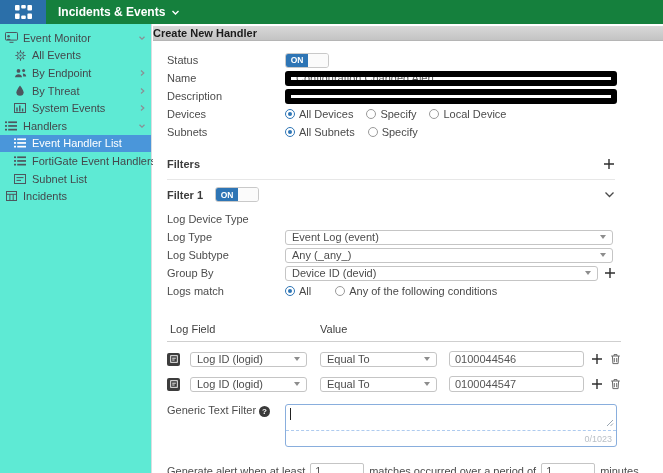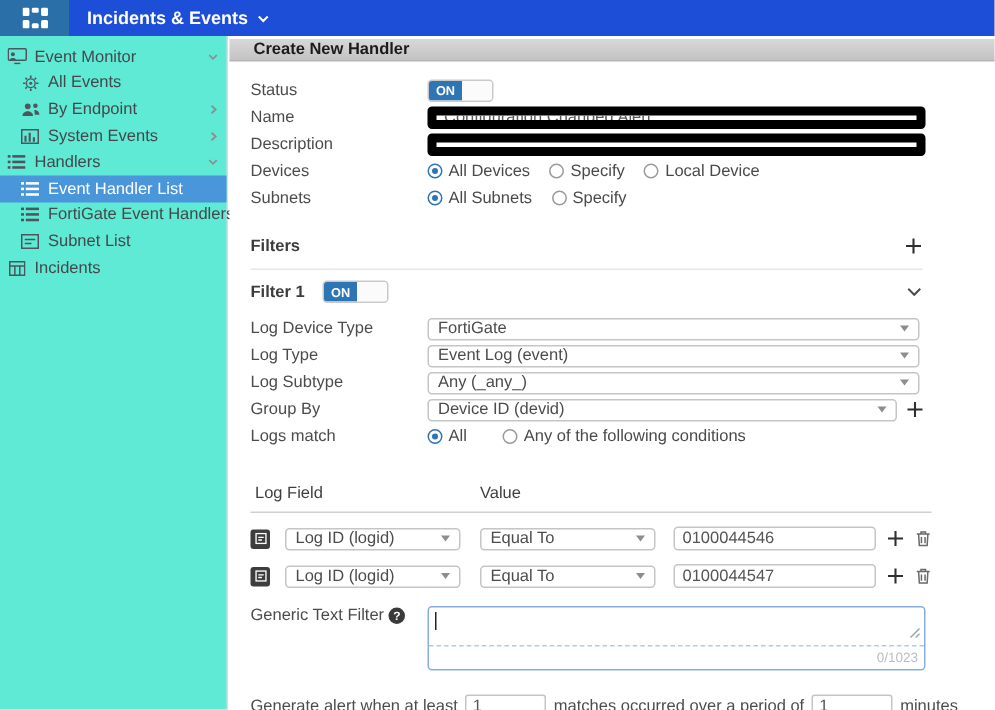--- a/index.html
+++ b/index.html
@@ -1,41 +1,41 @@
 <!DOCTYPE html>
 <html><head>
 <meta charset="utf-8">
 <style>
   * { margin:0; padding:0; box-sizing:border-box; }
   html,body { width:663px; height:473px; background:#fff; overflow:hidden;
     font-family:"Liberation Sans","DejaVu Sans",sans-serif; font-size:11px; color:#4a4a4a; }
 
   
   .topbar { position:absolute; top:0; left:0; width:663px; height:24px;
-    background:#1d4ed8; display:flex; align-items:center; color:#fff; }
+    background:#15803d; display:flex; align-items:center; color:#fff; }
   .logo-box { width:46px; height:24px; display:flex; align-items:center; justify-content:center;
     background:#2b6fa9; cursor:pointer; }
   .topbar-title { display:flex; align-items:center; gap:6px; margin-left:12px;
     font-size:12px; font-weight:bold; cursor:pointer; }
 
   
   .sidebar { position:absolute; top:24px; left:0; width:152px; bottom:0;
     background:#5eead4; border-right:1px solid #d9dde0; padding-top:5px; }
   .nav-item { height:17.6px; display:flex; align-items:center; gap:5px;
     padding-left:4px; padding-right:5px; cursor:pointer; color:#44484c; white-space:nowrap; }
   .nav-item.lvl1 { padding-left:13px; }
   .nav-item.selected { background:#4a96da; color:#fff; }
   .nav-icon { width:14px; display:inline-flex; justify-content:center; color:#4d565e; flex:none; }
   .nav-item.selected .nav-icon { color:#fff; }
   .nav-chevron { margin-left:auto; color:#8a8f94; display:inline-flex; }
 
   
   .main { position:absolute; top:24px; left:153px; right:0; bottom:0; background:#fff; }
   .panel-header { height:15px; margin-top:2px; background:linear-gradient(#d8d8d8,#c3c3c3);
-    border-bottom:1px solid #b5b5b5; display:flex; align-items:center; padding-left:16px;
+    border-bottom:1px solid #b5b5b5; display:flex; align-items:center; padding-left:0;
     font-weight:bold; color:#1b1b1b; }
   .form { padding:11px 0 0 14px; }
   .frow { display:flex; align-items:center; min-height:16px; margin-bottom:2px; }
   .flabel { width:118px; flex:none; color:#4c4c4c; }
 
   
   .toggle { width:44px; height:15px; border:1px solid #c9c9c9; border-radius:3px;
     display:flex; overflow:hidden; cursor:pointer; background:#f7f7f7; }
   .toggle-on { width:22px; background:#2e75b5; color:#fff; font-size:8.5px; font-weight:bold;
     display:flex; align-items:center; justify-content:center; }
@@ -166,20 +166,33 @@
         </svg>
     </span>
     <span class="nav-label">By Endpoint</span>
     <span class="nav-chevron">
       <svg width="7" height="8" viewBox="0 0 7 8">
           <polyline points="2,1.5 4.8,4 2,6.5" fill="none" stroke="currentColor" stroke-width="1.2"></polyline>
         </svg>
     </span>
   </div>
 
+  <div class="nav-item lvl1">
+    <span class="nav-icon">
+      <svg width="8" height="11" viewBox="0 0 8 11" fill="currentColor">
+          <path d="M4 0.4C4 0.4 7.6 5 7.6 7.2A3.6 3.6 0 0 1 0.4 7.2C0.4 5 4 0.4 4 0.4z"></path>
+        </svg>
+    </span>
+    <span class="nav-label">By Threat</span>
+    <span class="nav-chevron">
+      <svg width="7" height="8" viewBox="0 0 7 8">
+          <polyline points="2,1.5 4.8,4 2,6.5" fill="none" stroke="currentColor" stroke-width="1.2"></polyline>
+        </svg>
+    </span>
+  </div>
 
   <div class="nav-item lvl1">
     <span class="nav-icon">
       <svg width="12" height="10" viewBox="0 0 12 10">
           <rect x="0.5" y="0.5" width="11" height="9" fill="none" stroke="currentColor"></rect>
           <path d="M3 8.5V4.5M5.8 8.5V2.5M8.6 8.5V5.5" stroke="currentColor" stroke-width="1.4"></path>
         </svg>
     </span>
     <span class="nav-label">System Events</span>
     <span class="nav-chevron">
@@ -332,24 +345,20 @@
       </div>
       <span class="push icon-btn">
         <svg width="11" height="9" viewBox="0 0 11 9">
             <polyline points="1.5,2.5 5.5,6.5 9.5,2.5" fill="none" stroke="#4a4a4a" stroke-width="1.3"></polyline>
           </svg>
       </span>
     </div>
 
     <div class="frow">
       <span class="flabel">Log Device Type</span>
-      <div class="select">
-        <span>FortiGate</span>
-        <span class="select-arrow"></span>
-      </div>
     </div>
 
     <div class="frow">
       <span class="flabel">Log Type</span>
       <div class="select">
         <span>Event Log (event)</span>
         <span class="select-arrow"></span>
       </div>
     </div>
 

